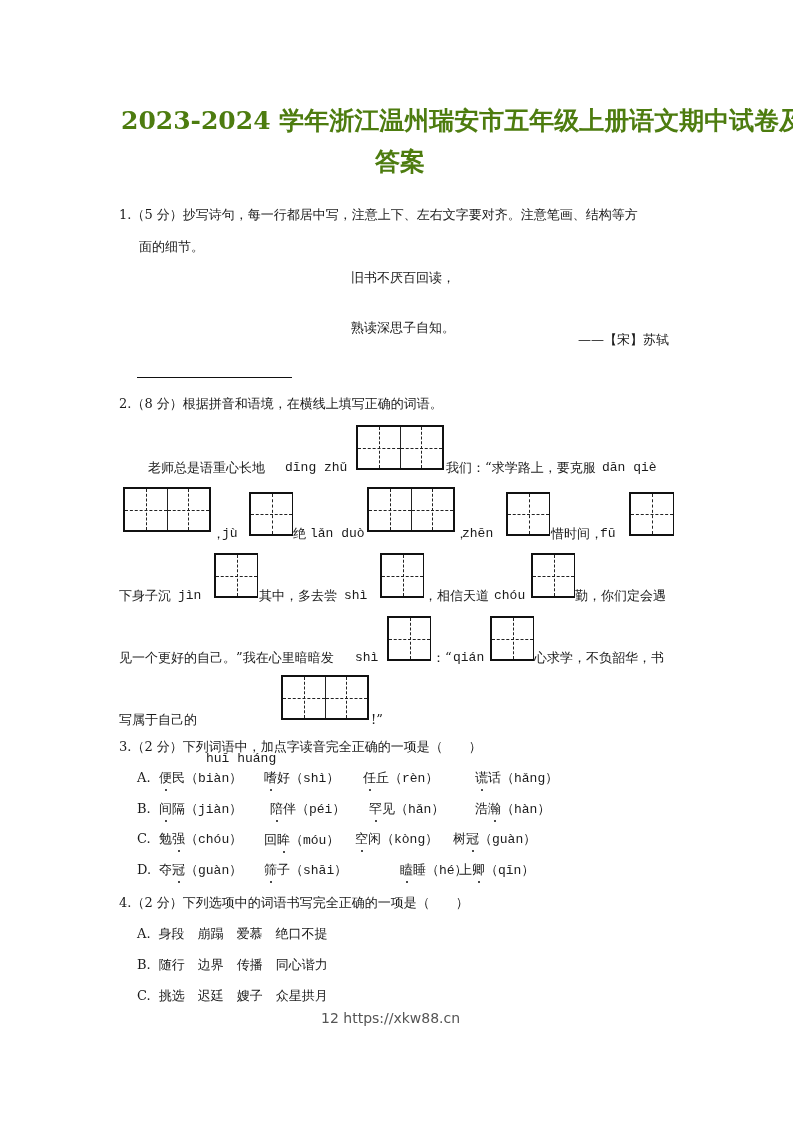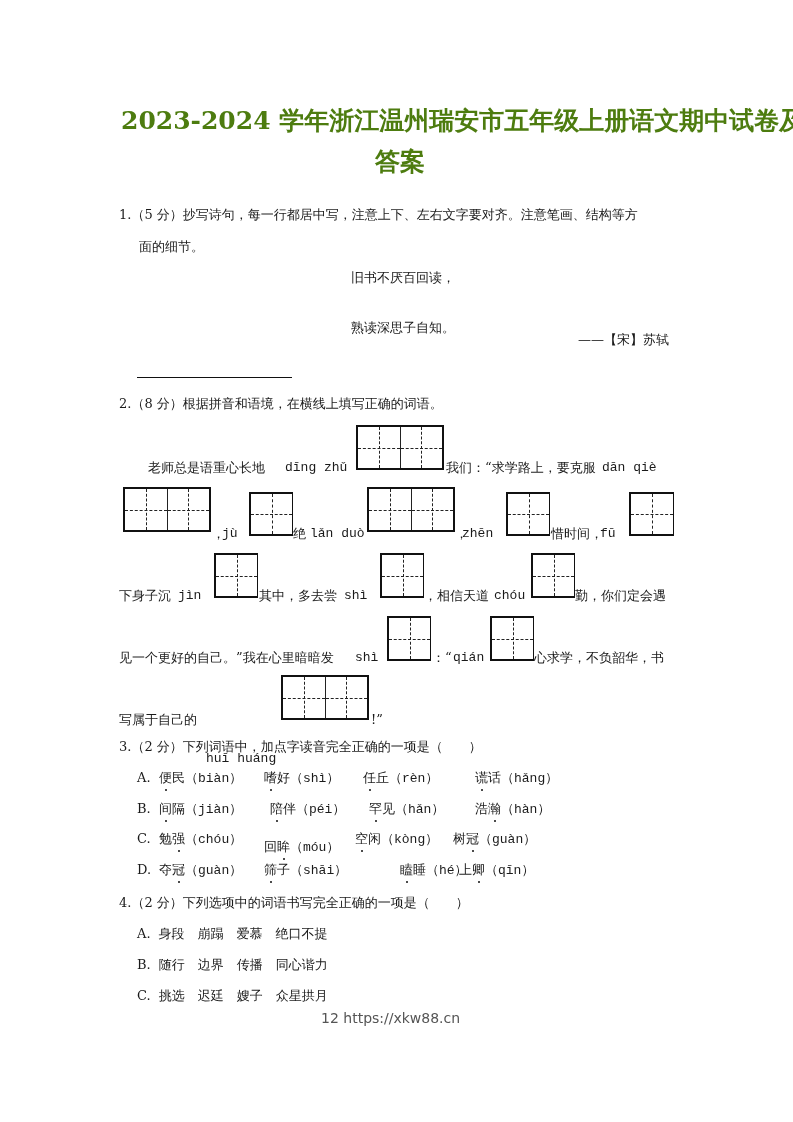--- a/index.html
+++ b/index.html
@@ -121,21 +121,21 @@
   <span>B.</span>
   <span class="abs" style="left:22px;top:0;"><span class="dot">间</span><span>隔</span><span class="py">（jiàn）</span></span>
   <span class="abs" style="left:133px;top:0;"><span class="dot">陪</span><span>伴</span><span class="py">（péi）</span></span>
   <span class="abs" style="left:232px;top:0;"><span class="dot">罕</span><span>见</span><span class="py">（hǎn）</span></span>
   <span class="abs" style="left:338px;top:0;"><span>浩</span><span class="dot">瀚</span><span class="py">（hàn）</span></span>
 </div>
 
 <div class="abs t" style="left:137px;top:831px;">
   <span>C.</span>
   <span class="abs" style="left:22px;top:0;"><span>勉</span><span class="dot">强</span><span class="py">（chóu）</span></span>
-  <span class="abs" style="left:127px;top:8px;"><span>回</span><span class="dot">眸</span><span class="py">（móu）</span></span>
+  <span class="abs" style="left:127px;top:1px;"><span>回</span><span class="dot">眸</span><span class="py">（móu）</span></span>
   <span class="abs" style="left:218px;top:0;"><span class="dot">空</span><span>闲</span><span class="py">（kòng）</span></span>
   <span class="abs" style="left:316px;top:0;"><span>树</span><span class="dot">冠</span><span class="py">（guàn）</span></span>
 </div>
 
 <div class="abs t" style="left:137px;top:862px;">
   <span>D.</span>
   <span class="abs" style="left:22px;top:0;"><span>夺</span><span class="dot">冠</span><span class="py">（guàn）</span></span>
   <span class="abs" style="left:127px;top:0;"><span class="dot">筛</span><span>子</span><span class="py">（shāi）</span></span>
   <span class="abs" style="left:226px;top:0;padding-left:37px;"><span class="dot">瞌</span><span>睡</span><span class="py">（hé）</span></span>
   <span class="abs" style="left:322px;top:0;"><span>上</span><span class="dot">卿</span><span class="py">（qīn）</span></span>

